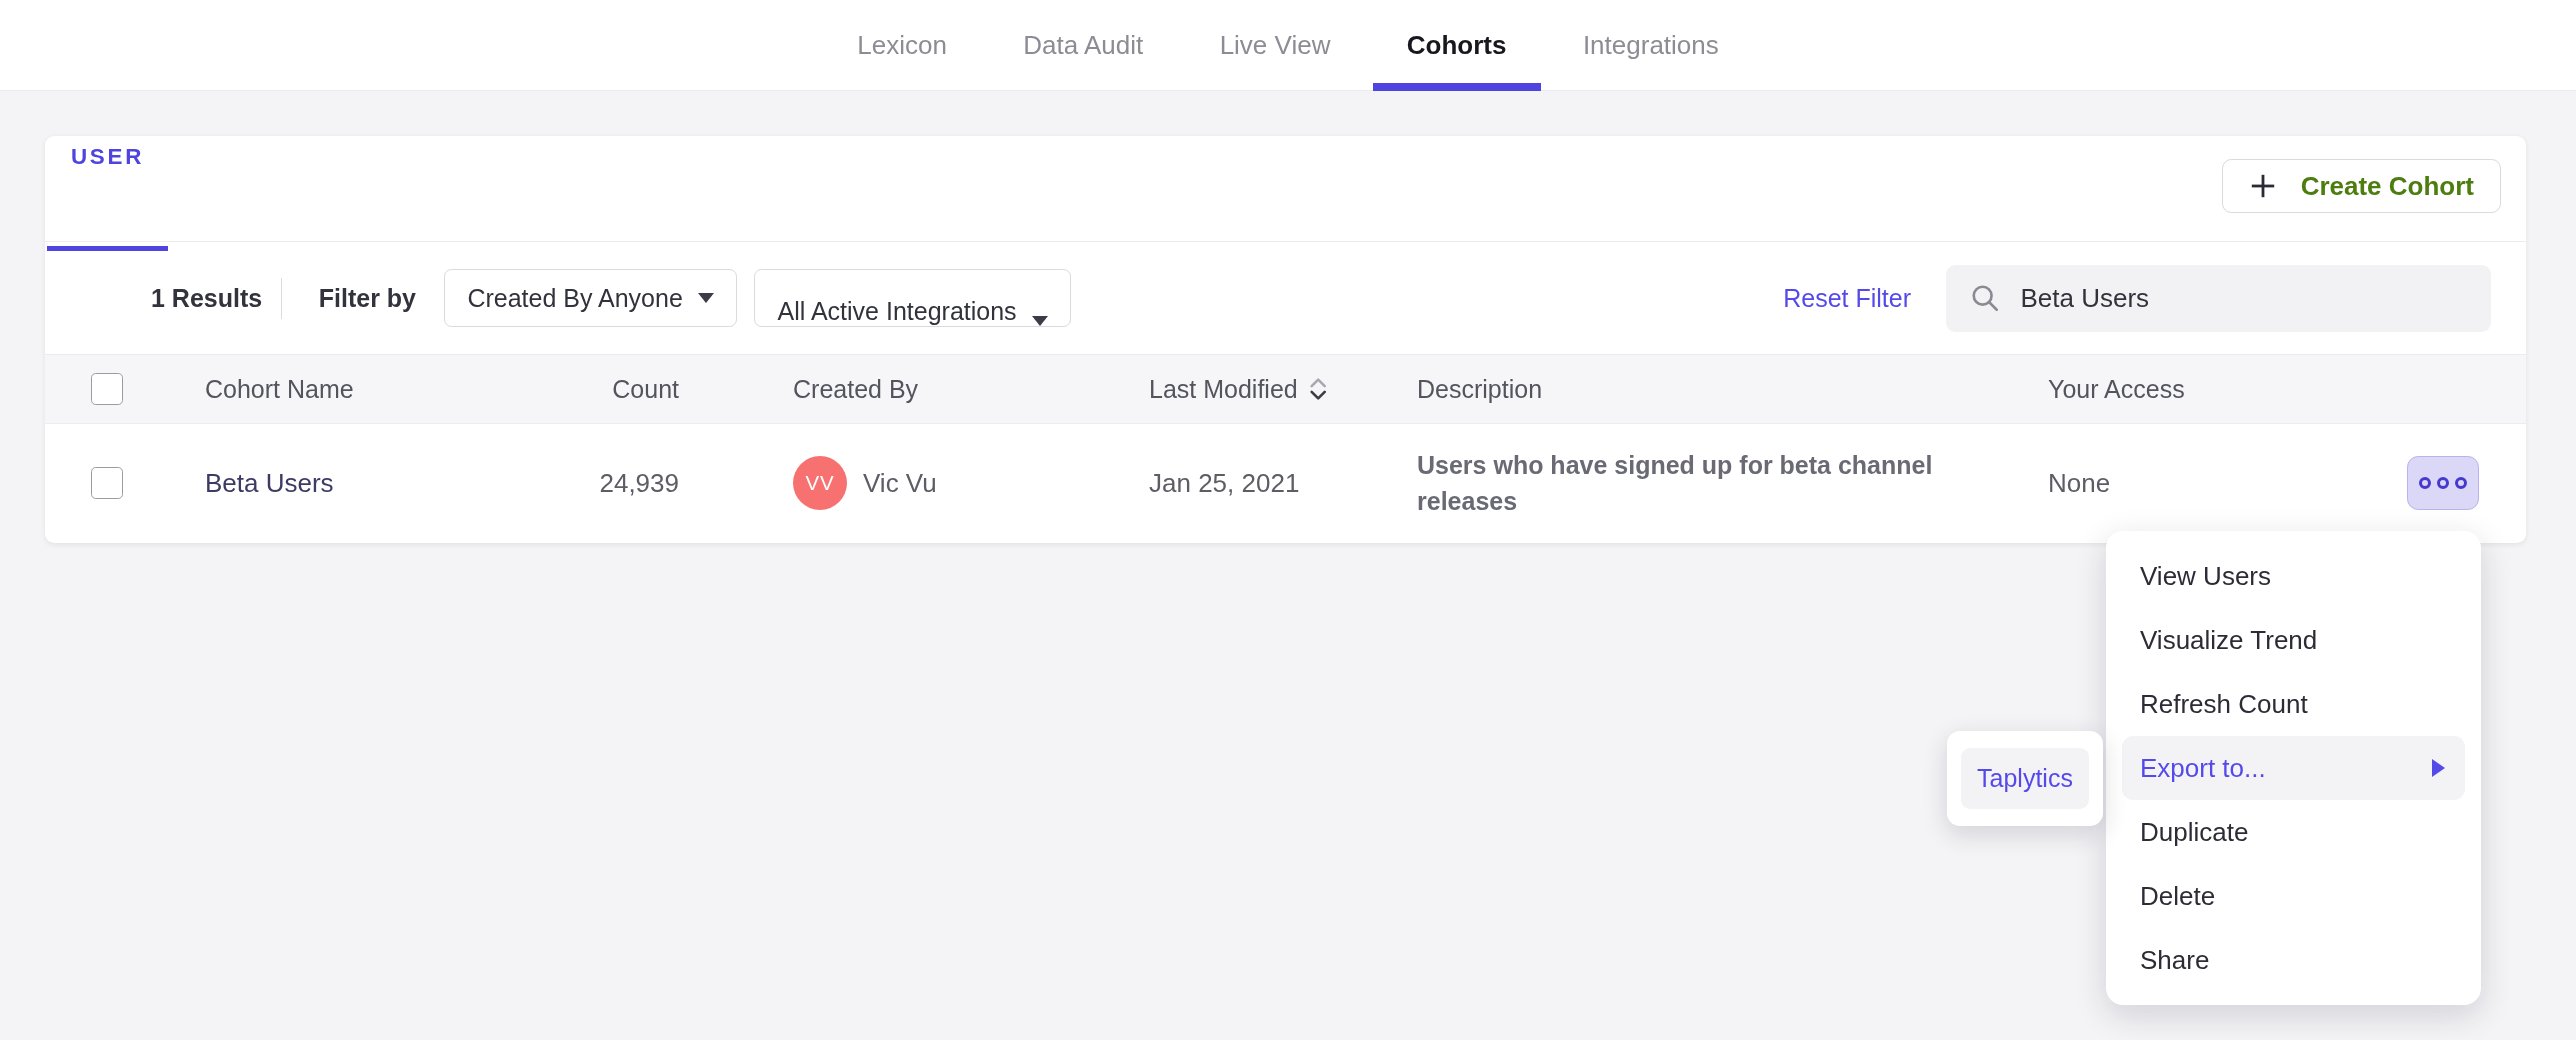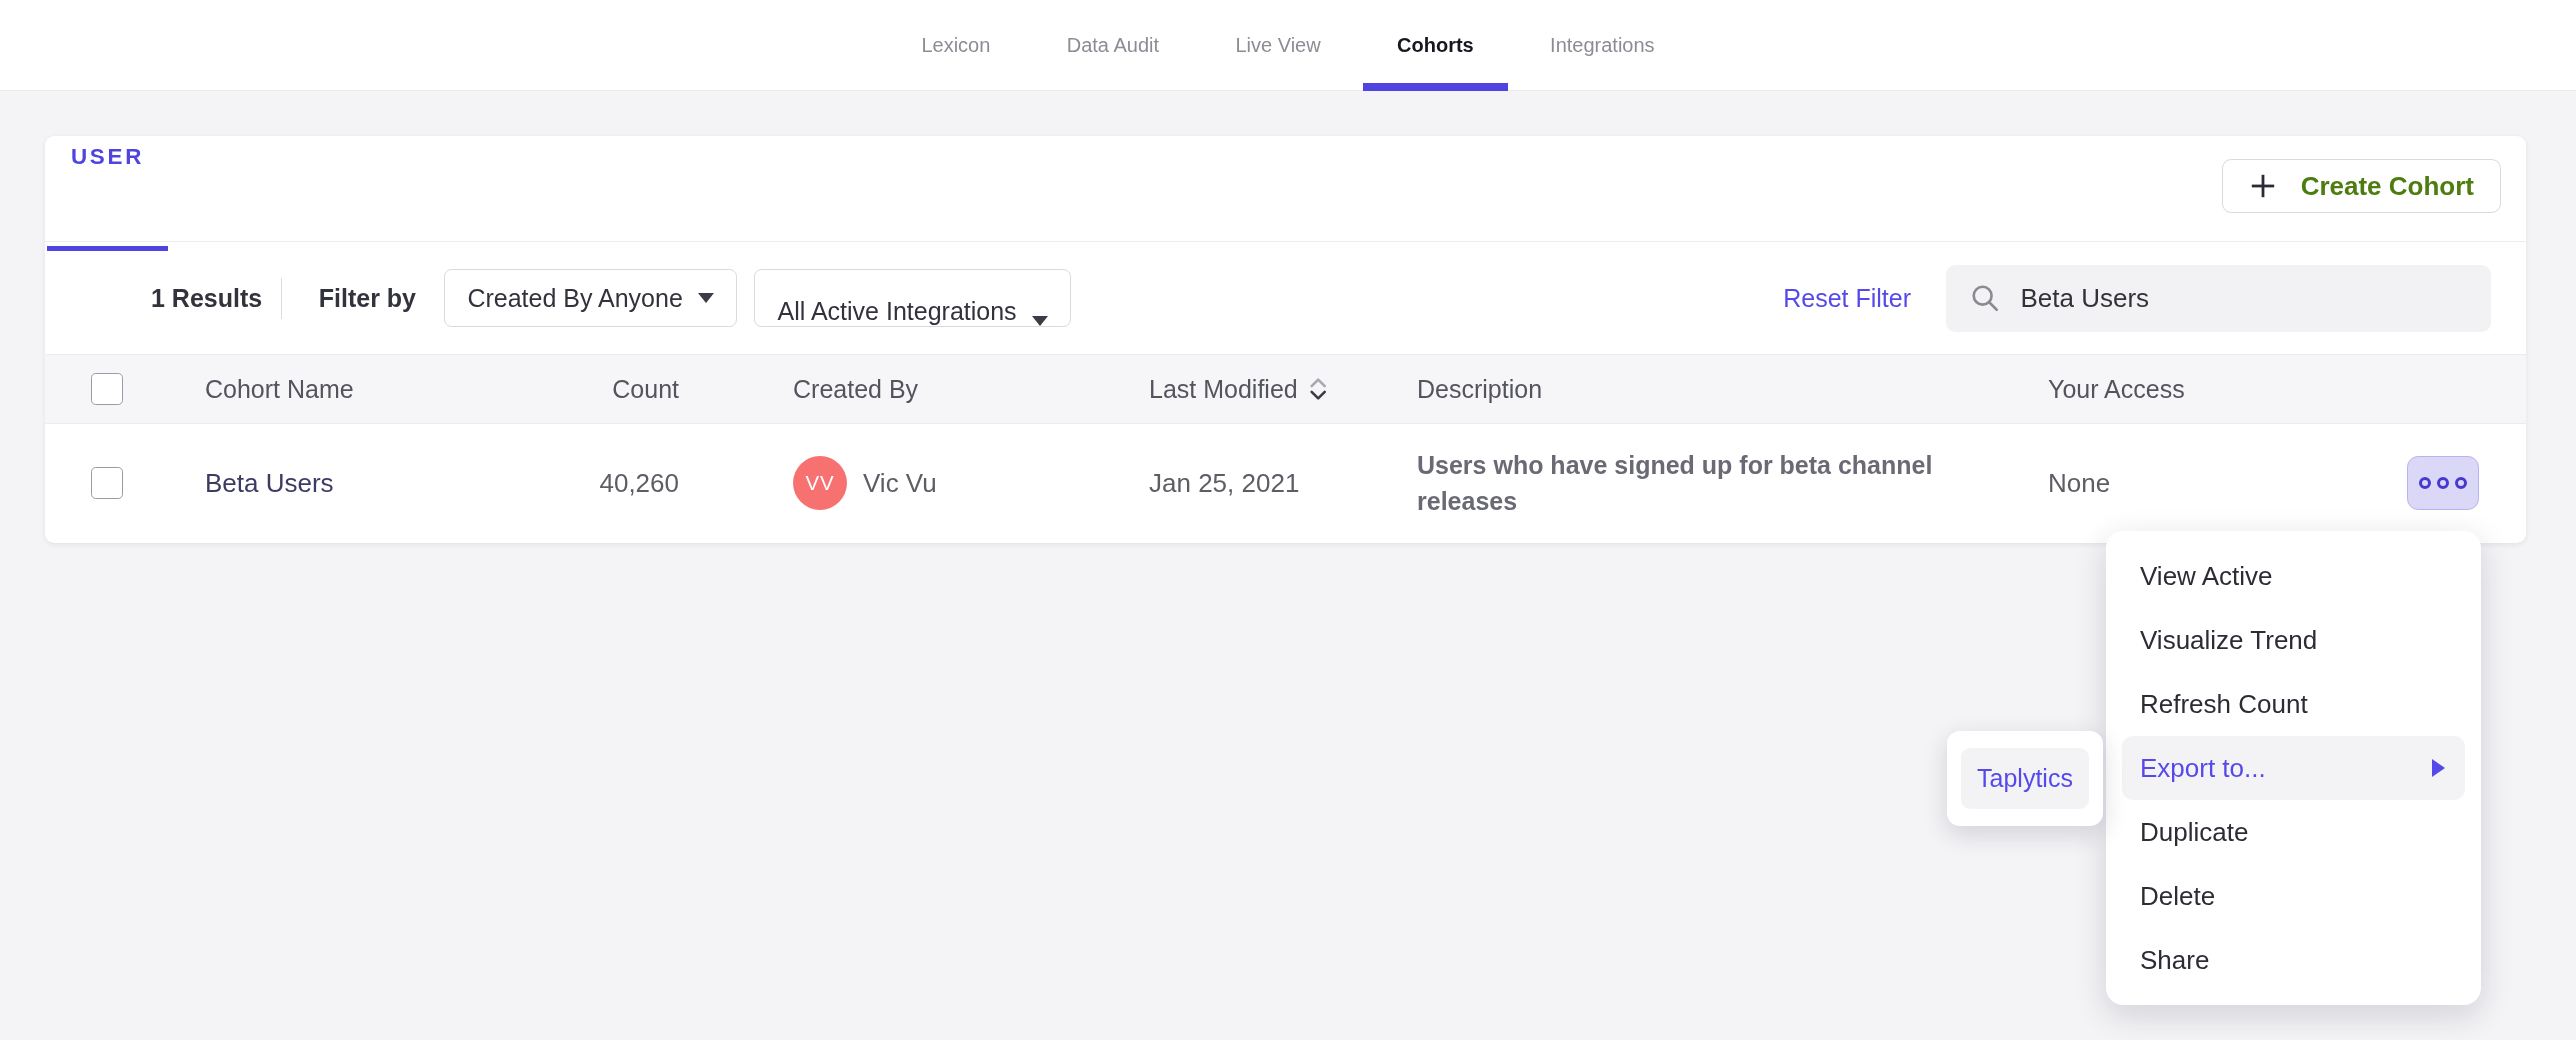--- a/index.html
+++ b/index.html
@@ -15,21 +15,21 @@
   .topbar {
     position:absolute; left:0; top:0; width:2576px; height:91px;
     background:#ffffff; border-bottom:0.9px solid #ececee;
   }
   .topnav {
     position:absolute; left:0; right:0; top:0; height:91px;
     display:flex; justify-content:center; align-items:stretch; gap:8.4px;
   }
   .topnav .tab {
     position:relative; display:flex; align-items:center; padding:0 34px;
-    font-size:20px; color:#8c8c95; font-weight:500; cursor:pointer; white-space:nowrap;
+    font-size:26px; color:#8c8c95; font-weight:500; cursor:pointer; white-space:nowrap;
   }
   .topnav .tab.active { color:#17171f; font-weight:700; }
   .topnav .tab.active::after {
     content:""; position:absolute; left:0; right:0; bottom:0; height:8.4px;
     background:#4f44e0;
   }
 
   
   .card {
     position:absolute; left:45px; top:136px; width:2481px; height:407px;
@@ -242,21 +242,21 @@
     </div>
 
     <div class="trow">
       <div class="cell col-check">
         <div class="checkbox"></div>
       </div>
       <div class="cell col-name">
         <span class="cohort-link">Beta Users</span>
       </div>
       <div class="cell col-count">
-        <span class="body-text">40,260</span>
+        <span class="body-text">24,939</span>
       </div>
       <div class="cell col-created">
         <div class="avatar" style="background:#f87171">VV</div>
         <span class="creator-name">Vic Vu</span>
       </div>
       <div class="cell col-mod">
         <span class="body-text">Jan 25, 2021</span>
       </div>
       <div class="cell col-desc">
         <span class="desc-text">Users who have signed up for beta channel releases</span>
@@ -268,21 +268,21 @@
         <div class="more-btn">
           <span class="ring"></span>
           <span class="ring"></span>
           <span class="ring"></span>
         </div>
       </div>
     </div>
   </div>
 
   <div class="context-menu">
-    <div class="menu-item">View Active</div>
+    <div class="menu-item">View Users</div>
     <div class="menu-item">Visualize Trend</div>
     <div class="menu-item">Refresh Count</div>
     <div class="menu-item highlight">
       <span>Export to...</span>
       <span class="arrow-right"></span>
     </div>
     <div class="menu-item">Duplicate</div>
     <div class="menu-item">Delete</div>
     <div class="menu-item">Share</div>
   </div>

